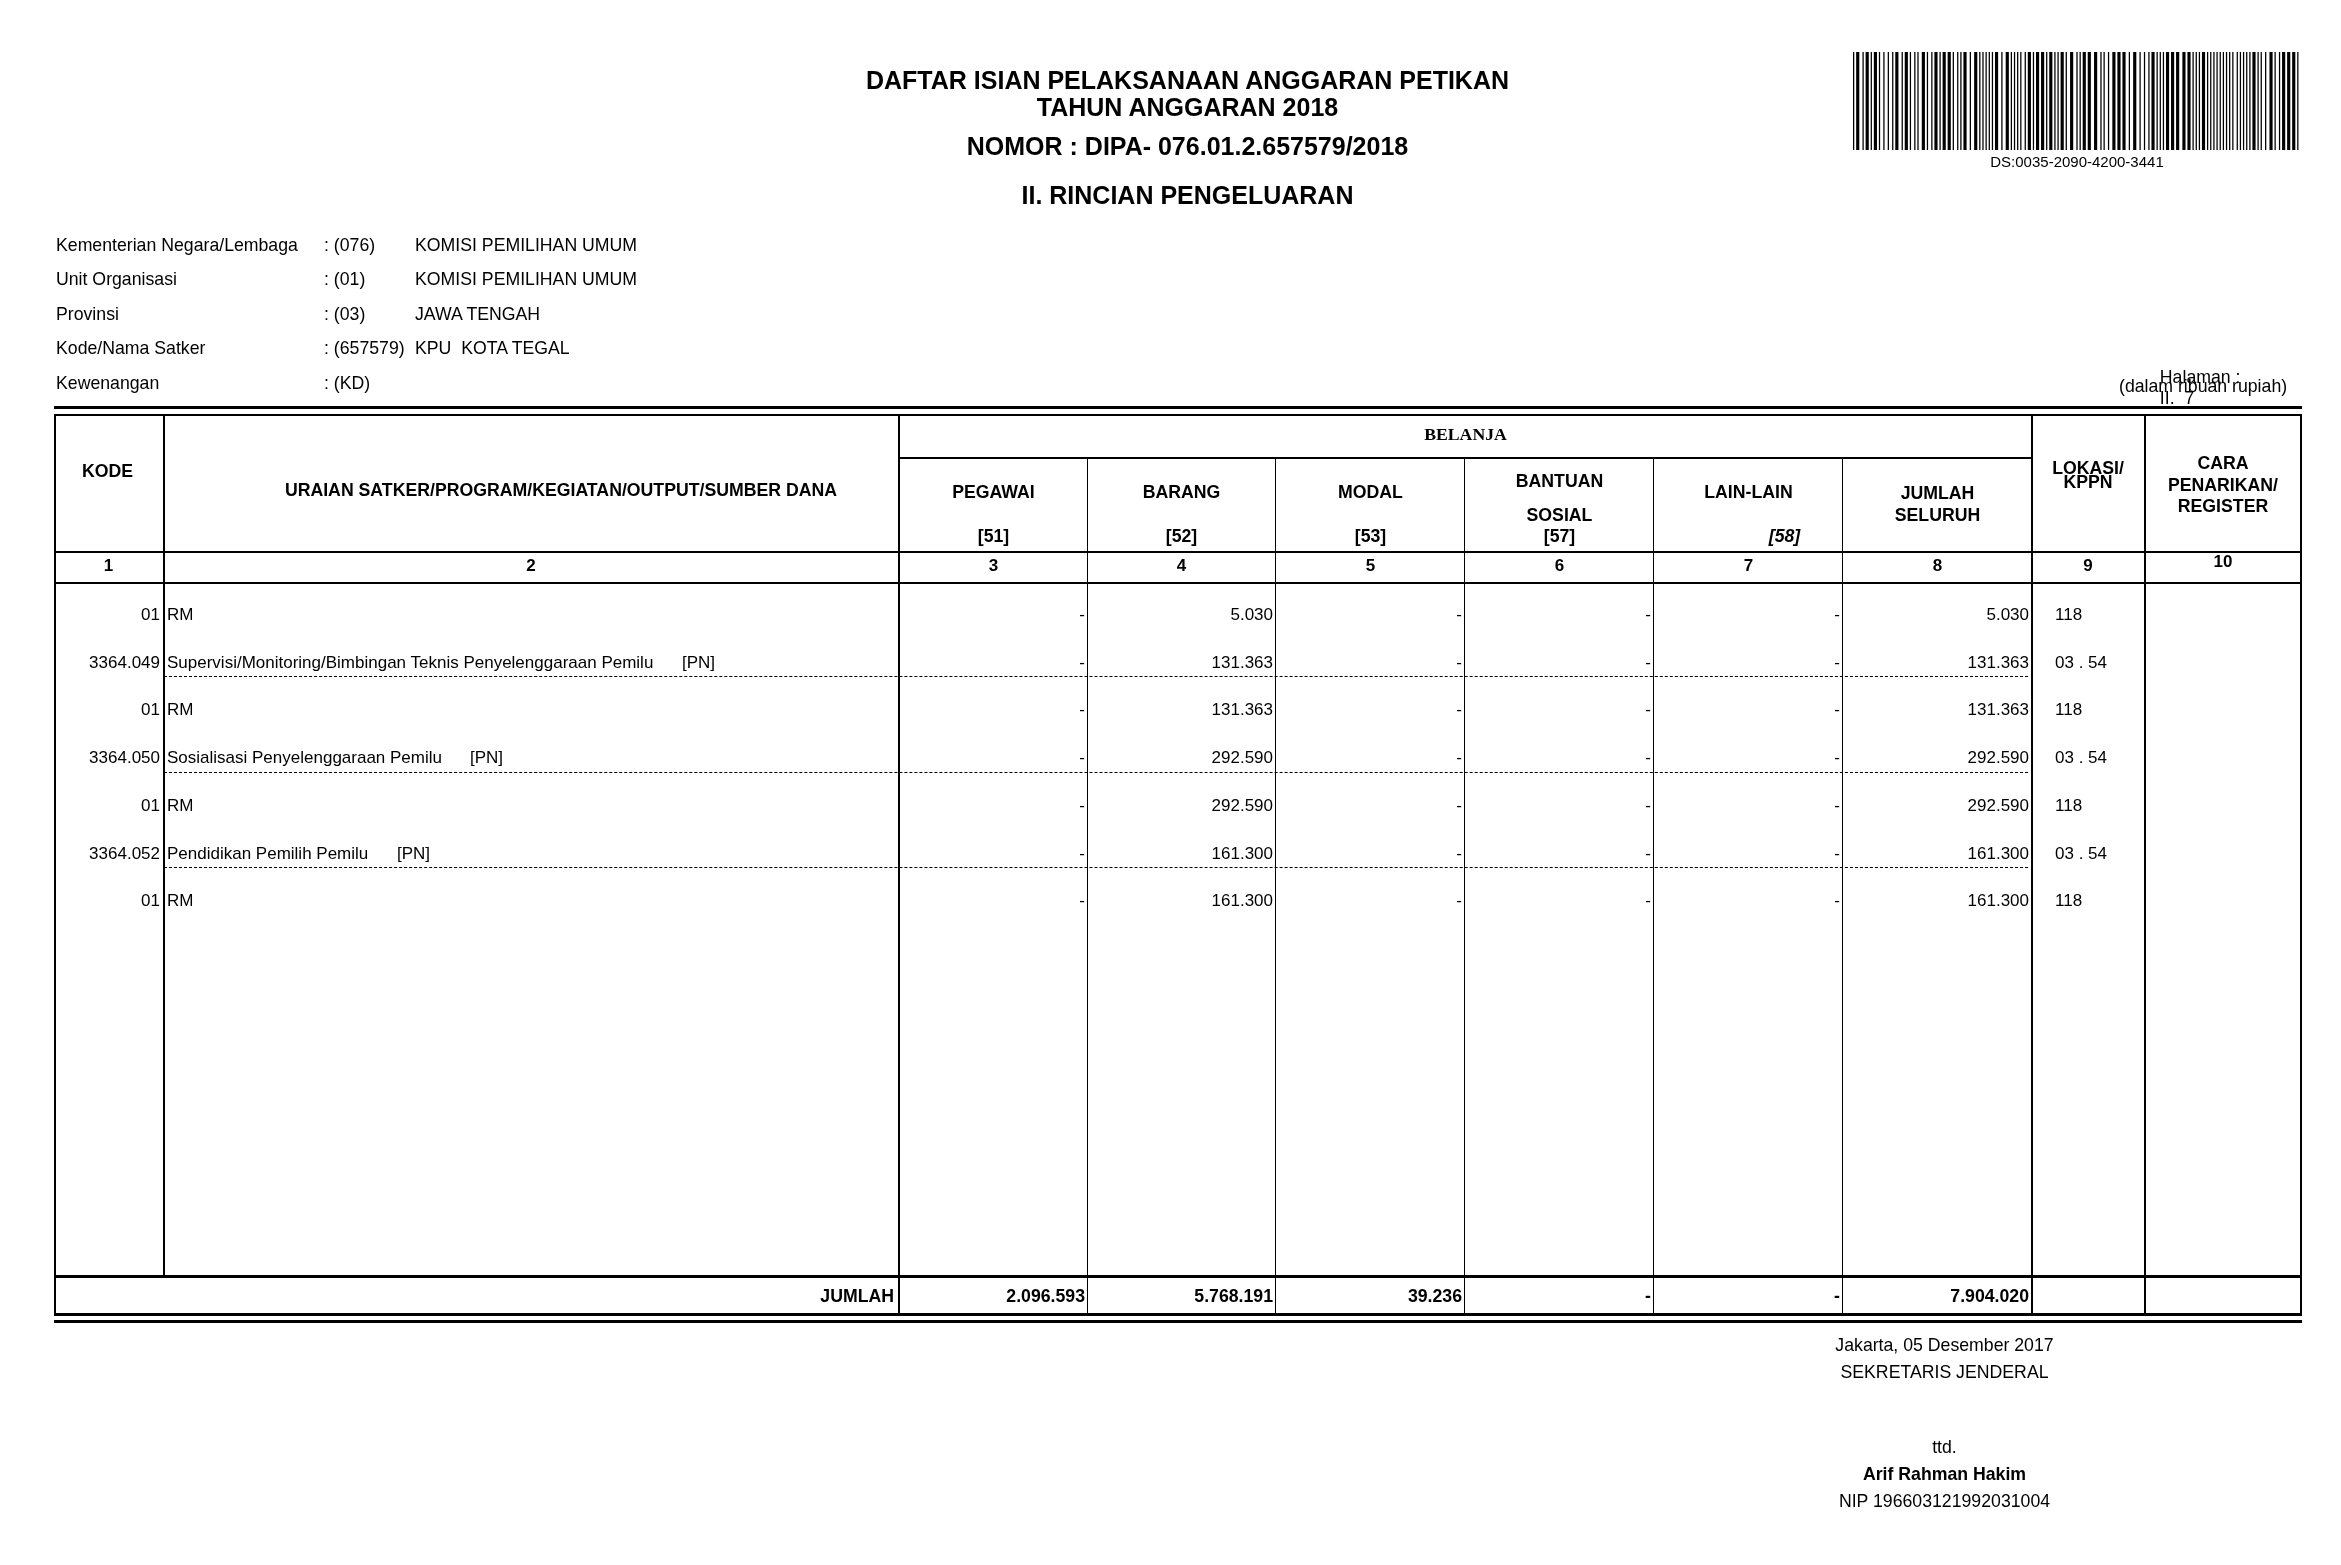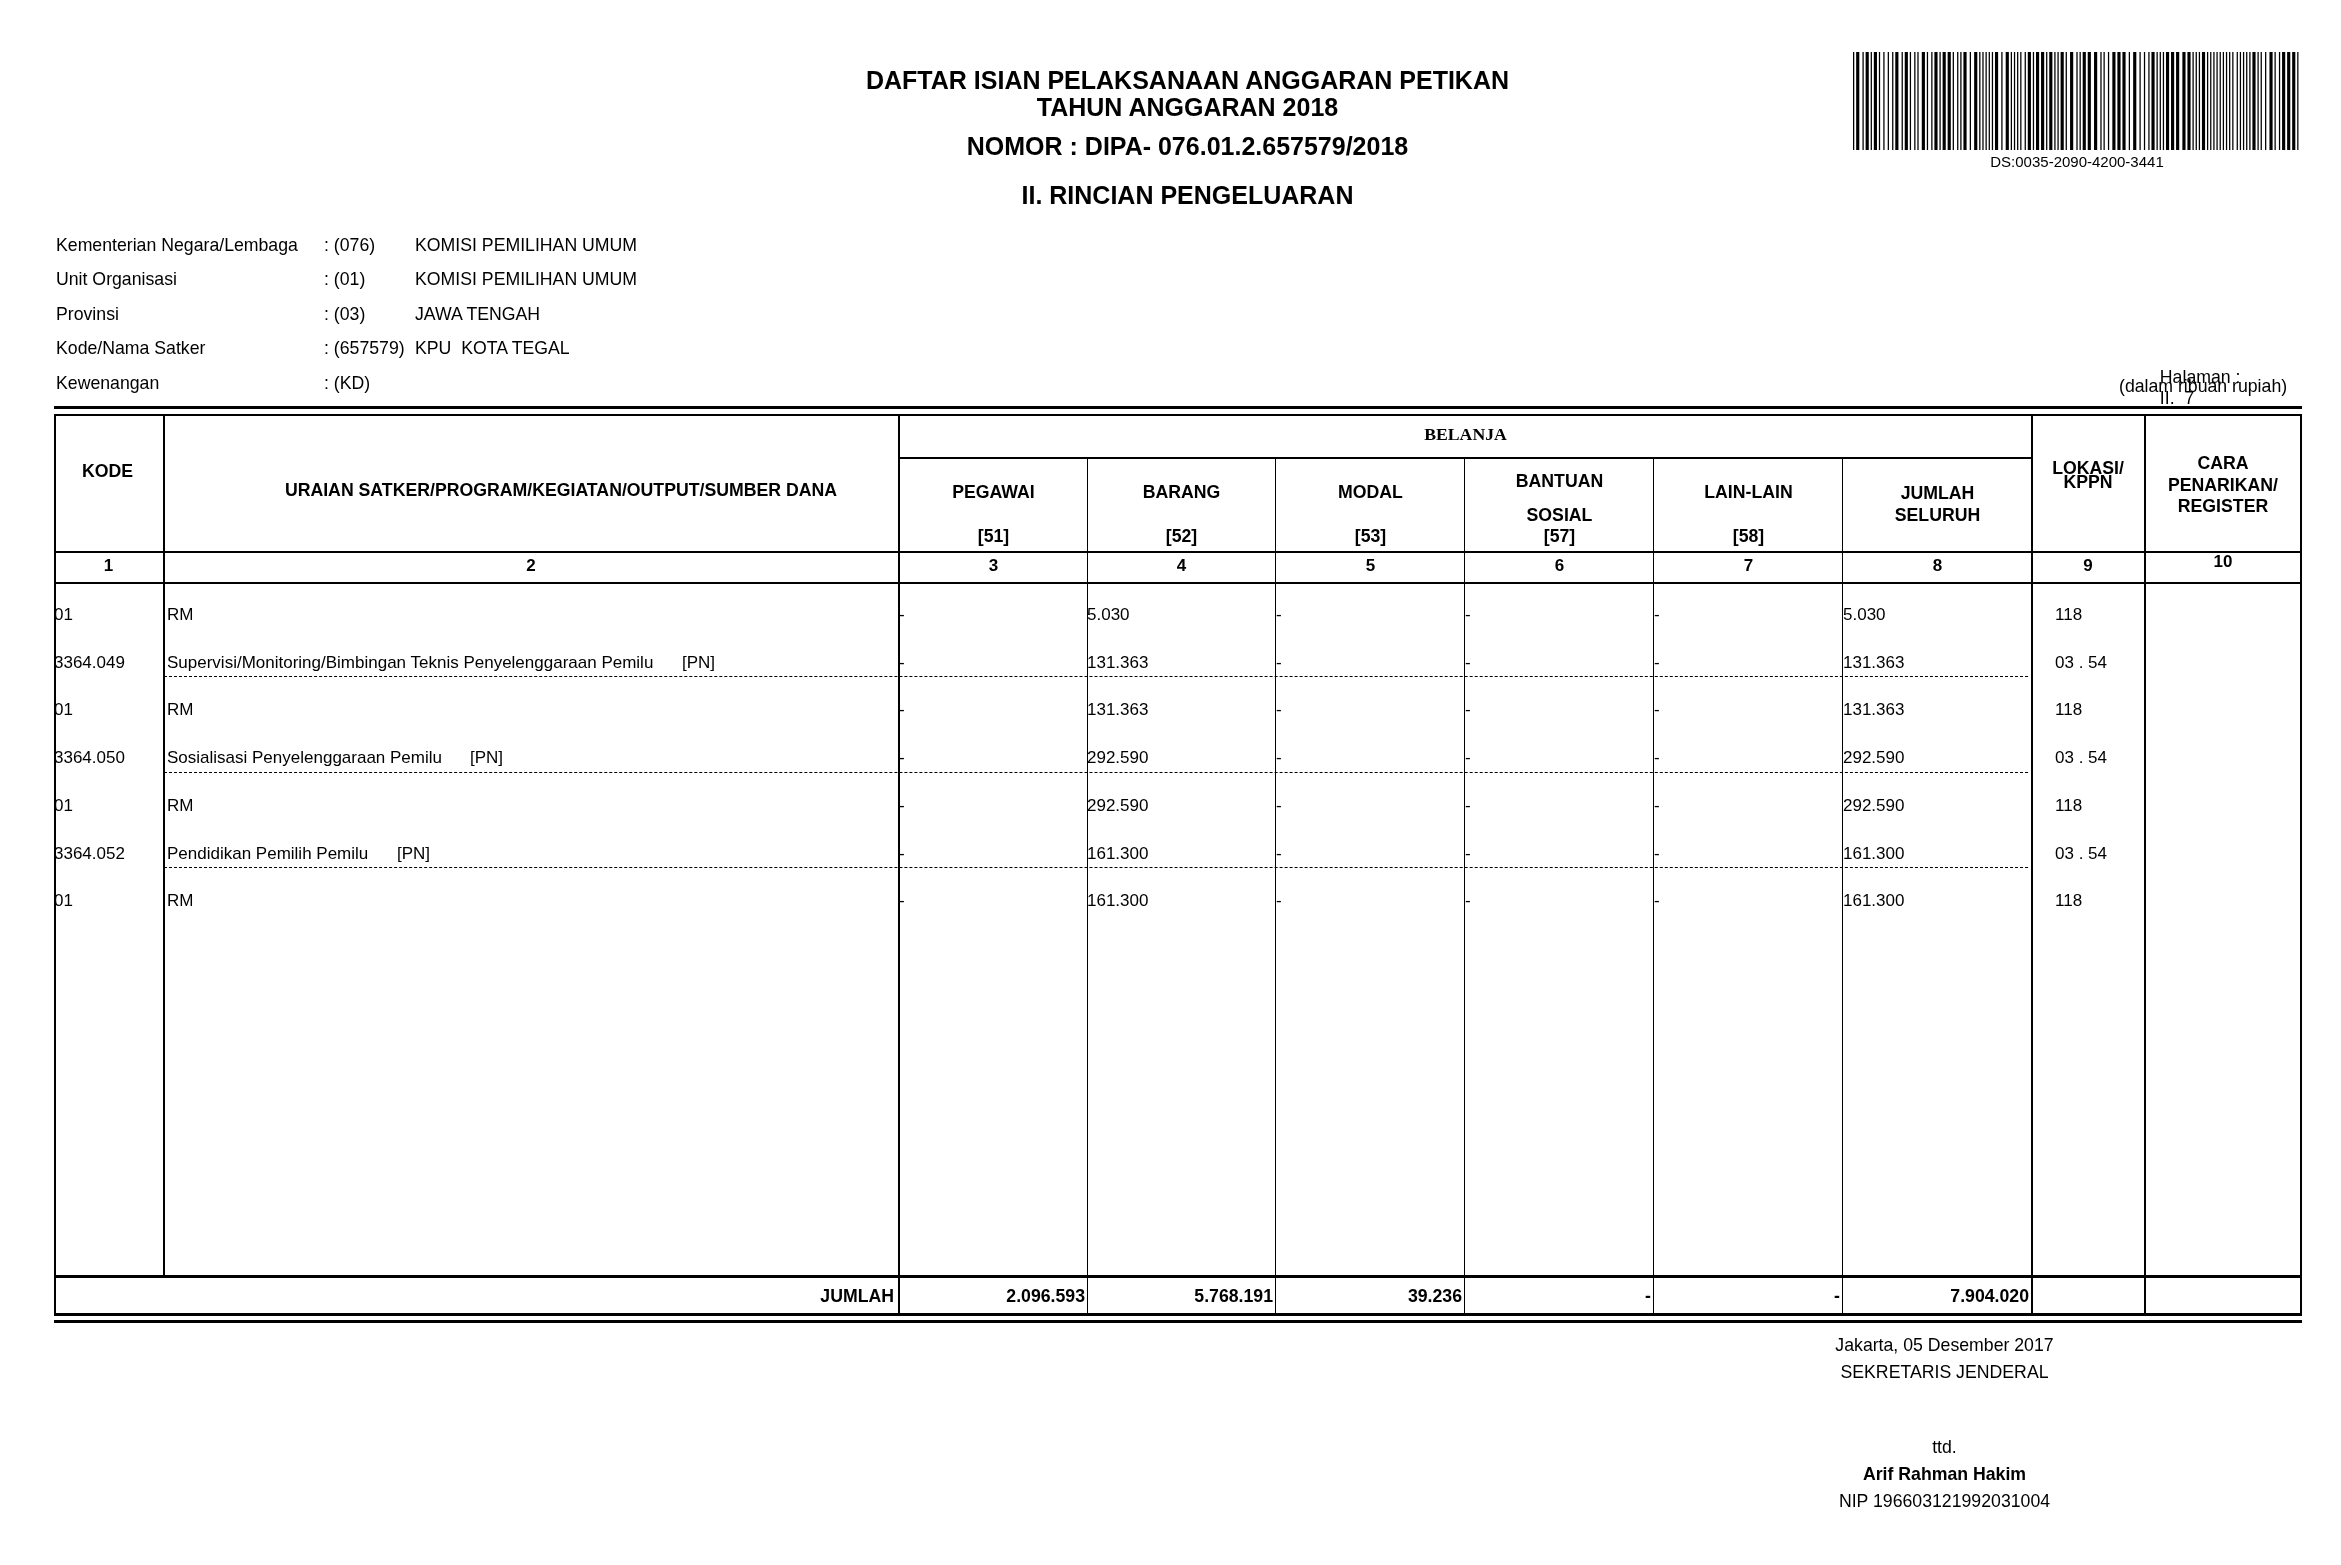--- a/index.html
+++ b/index.html
@@ -23,21 +23,21 @@
 
   .right-note { position: absolute; font-size: 17.7px; white-space: pre; }
 
   .hline { position: absolute; background: #000; }
   .vline { position: absolute; background: #000; width: 1.9px; }
 
   .hdr { position: absolute; font-weight: bold; font-size: 17.7px; text-align: center; line-height: 21.5px; }
   .num { position: absolute; font-weight: bold; font-size: 17px; text-align: center; }
 
   .cell { position: absolute; font-size: 17px; height: 23px; line-height: 23px; white-space: pre; }
-  .r { }
+  .r { text-align: right; }
   .dash { position: absolute; height: 0; border-top: 1.9px dashed #000; }
 
   .tot { position: absolute; font-size: 17.7px; font-weight: bold; text-align: right; height: 25px; line-height: 25px; }
 
   .sig { position: absolute; left: 1793px; width: 303px; text-align: center; font-size: 17.7px; line-height: 21.5px; }
 </style>
 </head>
 <body>
 
 <div class="title" style="top:68px;">DAFTAR ISIAN PELAKSANAAN ANGGARAN PETIKAN</div>
@@ -198,21 +198,21 @@
 <div class="hdr" style="left:899px; width:189px; top:482px;">PEGAWAI</div>
 <div class="hdr" style="left:899px; width:189px; top:526px;">[51]</div>
 <div class="hdr" style="left:1087px; width:189px; top:482px;">BARANG</div>
 <div class="hdr" style="left:1087px; width:189px; top:526px;">[52]</div>
 <div class="hdr" style="left:1276px; width:189px; top:482px;">MODAL</div>
 <div class="hdr" style="left:1276px; width:189px; top:526px;">[53]</div>
 <div class="hdr" style="left:1465px; width:189px; top:471px;">BANTUAN</div>
 <div class="hdr" style="left:1465px; width:189px; top:493px;margin-top:12px;">SOSIAL</div>
 <div class="hdr" style="left:1465px; width:189px; top:526px;">[57]</div>
 <div class="hdr" style="left:1654px; width:189px; top:482px;">LAIN-LAIN</div>
-<div class="hdr" style="left:1654px; width:189px; top:526px;">[58]</div>
+<div class="hdr" style="left:1690px; width:189px; top:526px;font-style:italic;">[58]</div>
 <div class="hdr" style="left:1843px; width:189px; top:483px;">JUMLAH</div>
 <div class="hdr" style="left:1843px; width:189px; top:505px;">SELURUH</div>
 <div class="hdr" style="left:2031px; width:114px; top:458px;">LOKASI/</div>
 <div class="hdr" style="left:2031px; width:114px; top:472px;">KPPN</div>
 <div class="hdr" style="left:2145px; width:156px; top:453px;">CARA</div>
 <div class="hdr" style="left:2145px; width:156px; top:475px;">PENARIKAN/</div>
 <div class="hdr" style="left:2145px; width:156px; top:496px;">REGISTER</div>
 
 <div id="colnums">
     <div class="num" style="left: 54px; width: 109px; top: 556px;">1</div>

